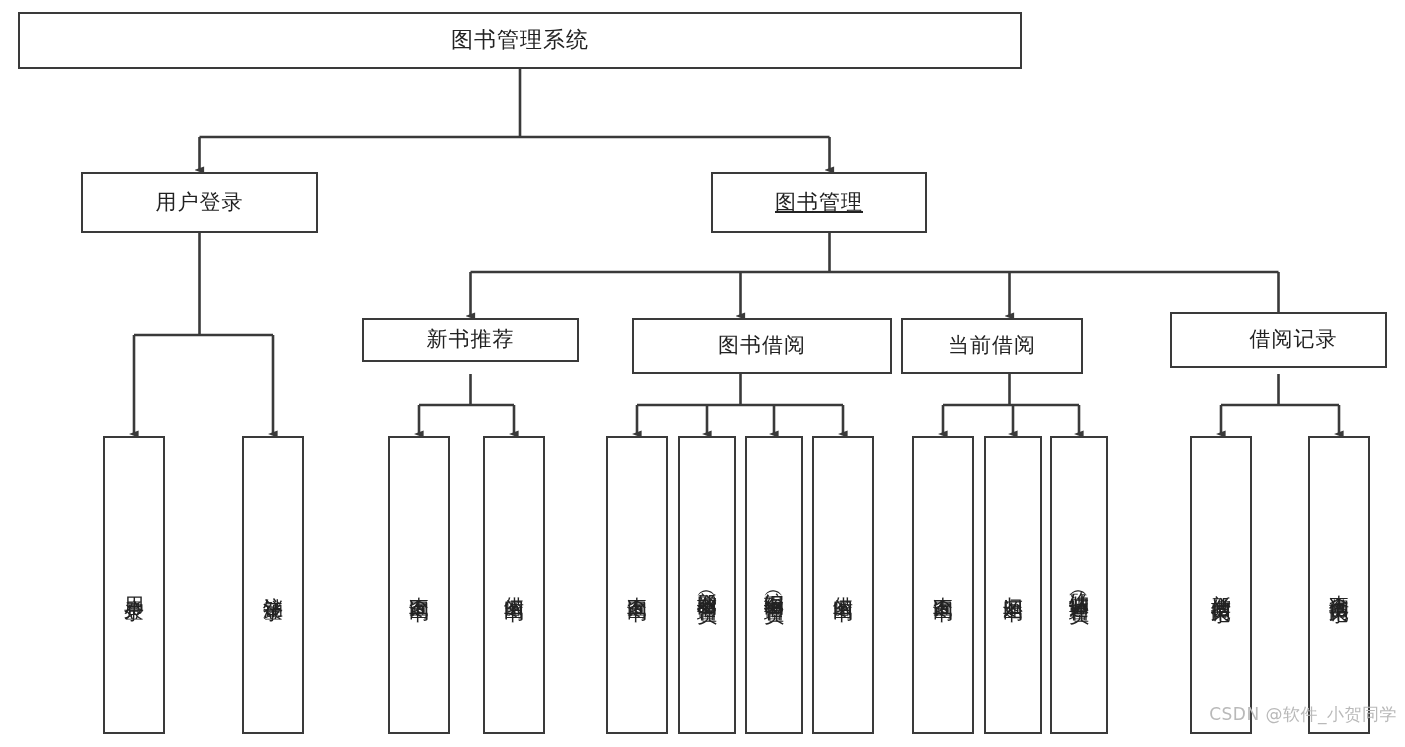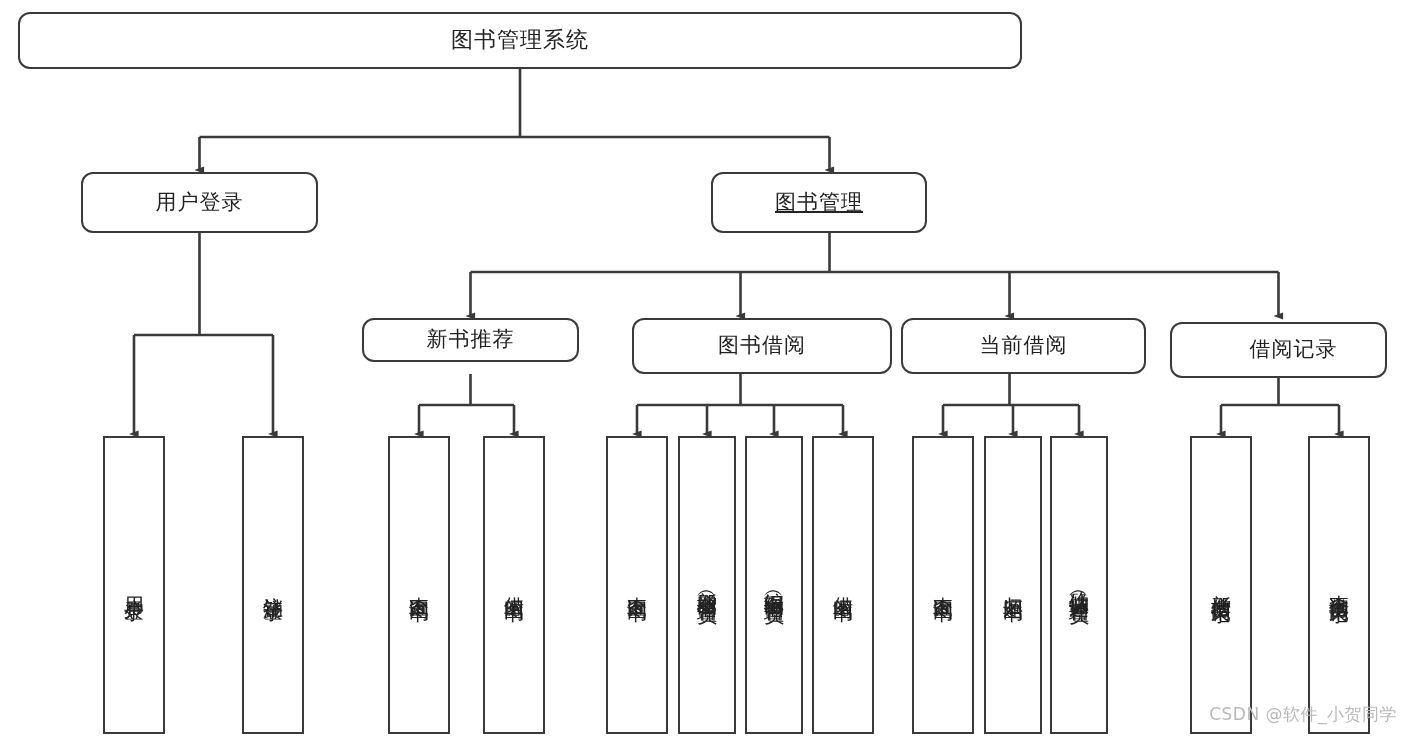--- a/index.html
+++ b/index.html
@@ -35,21 +35,20 @@
     align-items: center;
     justify-content: center;
     color: #222222;
     text-align: center;
     z-index: 2;
   }
   .node-h {
     font-size: 21px;
     line-height: 1.2;
     letter-spacing: 1px;
-    border-radius: 12px;
   }
   .node-root {
     font-size: 22px;
   }
   .node-v {
     writing-mode: vertical-rl;
     text-orientation: upright;
     font-size: 20px;
     line-height: 1.25;
     letter-spacing: 2px;
@@ -119,22 +118,22 @@
       </g>
   </svg>
 
   <div class="node node-h node-root" style="left: 18px; top: 12px; width: 1004px; height: 57px;">图书管理系统</div>
 
   <div class="node node-h" style="left: 81px; top: 172px; width: 237px; height: 61px;">用户登录</div>
   <div class="node node-h" style="left: 711px; top: 172px; width: 216px; height: 61px; text-decoration: underline;">图书管理</div>
 
   <div class="node node-h" style="left: 362px; top: 318px; width: 217px; height: 44px;">新书推荐</div>
   <div class="node node-h" style="left: 632px; top: 318px; width: 260px; height: 56px;">图书借阅</div>
-  <div class="node node-h" style="left: 901px; top: 318px; width: 245px; height: 56px;">当前借阅</div>
-  <div class="node node-h" style="left: 1170px; top: 322px; width: 217px; height: 56px; padding-left: 30px;">借阅记录</div>
+  <div class="node node-h" style="left: 901px; top: 318px; width: 182px; height: 56px;">当前借阅</div>
+  <div class="node node-h" style="left: 1170px; top: 312px; width: 217px; height: 56px; padding-left: 30px;">借阅记录</div>
 
   <div class="node node-v" style="left: 103px; top: 436px; width: 62px; height: 298px;">
       <span class="vtext">用户登录</span>
     </div>
   <div class="node node-v" style="left: 242px; top: 436px; width: 62px; height: 298px;">
       <span class="vtext">注销登录</span>
     </div>
 
   <div class="node node-v" style="left: 388px; top: 436px; width: 62px; height: 298px;">
       <span class="vtext">查询图书</span>

